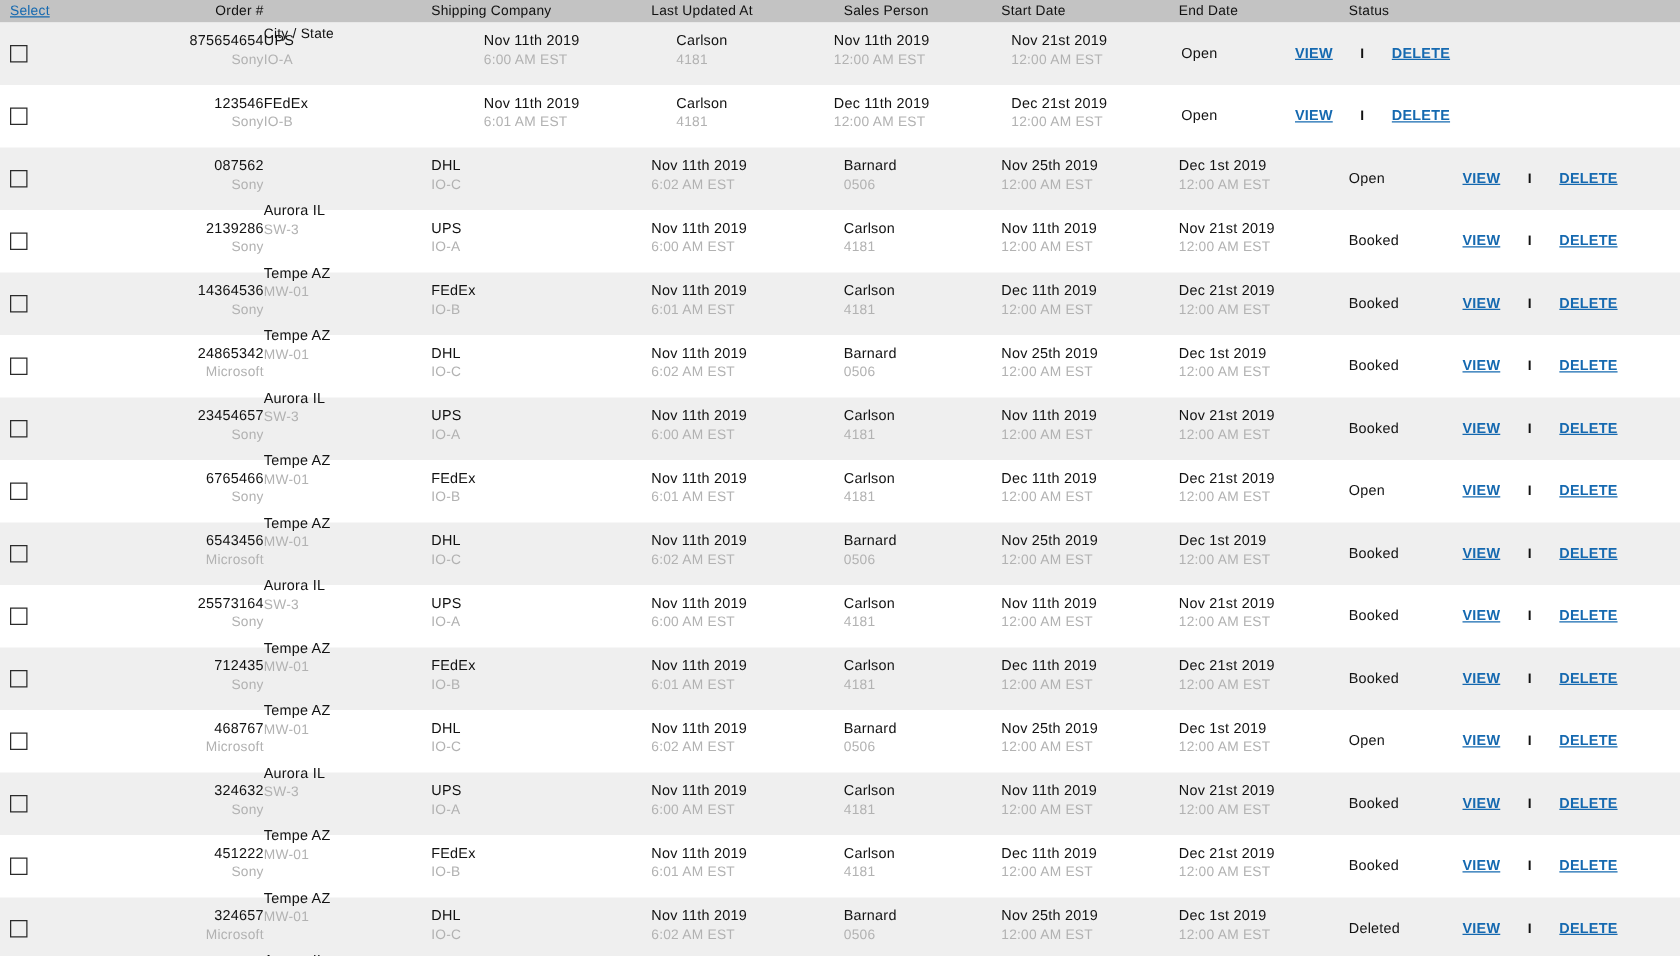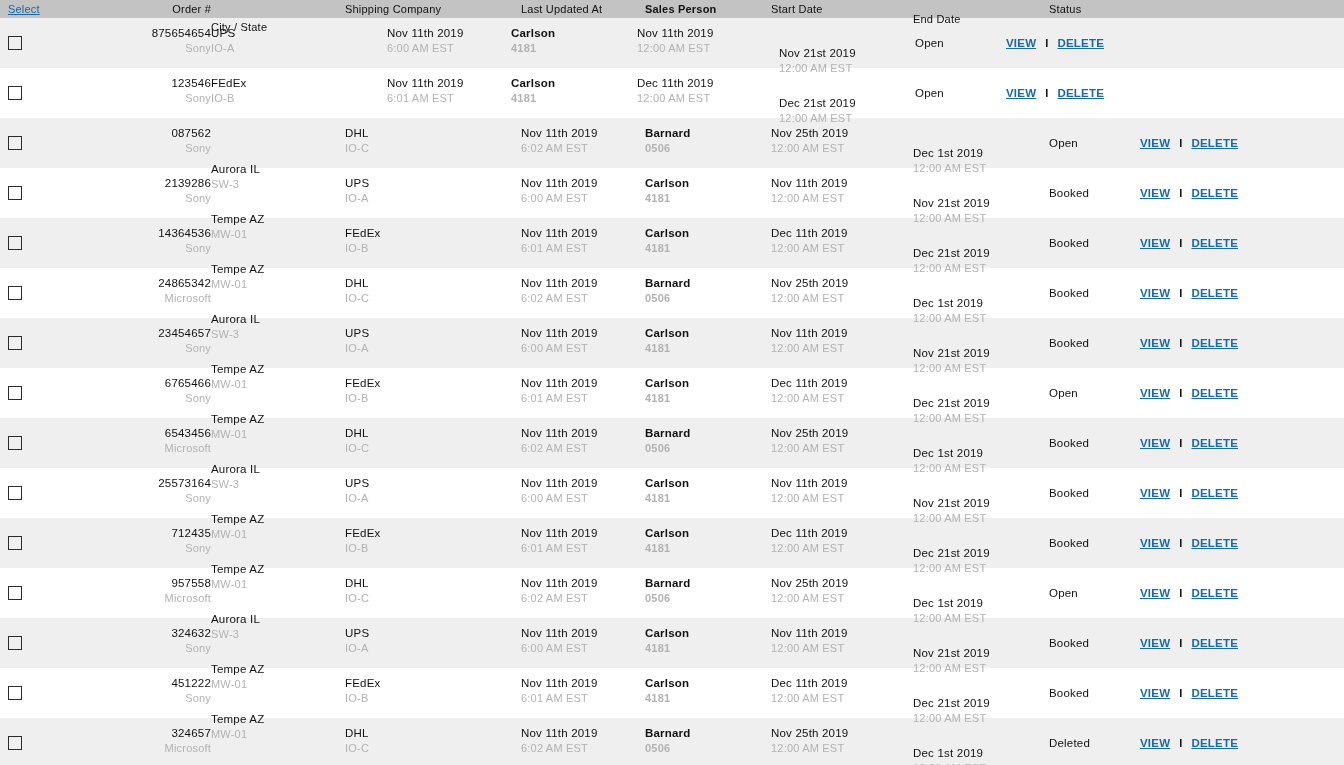--- a/index.html
+++ b/index.html
@@ -17,26 +17,26 @@
   }
   .hcell{white-space:nowrap;}
   .select-link{
     color:#1569b0;text-decoration:underline;cursor:pointer;font-size:11px;
   }
   
   .c-select {width:93px; padding-left:8px; box-sizing:border-box; flex:0 0 auto;}
   .c-order  {width:118px; flex:0 0 auto;text-align:right;}
   .c-city   {width:134px; flex:0 0 auto;margin-top:36px;}
   .c-ship   {width:176px; flex:0 0 auto;}
-  .c-upd    {width:124px; flex:0 0 auto;}
-  .c-sales  {width:126px; flex:0 0 auto;font-weight:bold;}
+  .c-upd    {width:154px; flex:0 0 auto;}
+  .c-sales  {width:126px; flex:0 0 auto;}
   .c-start  {width:142px; flex:0 0 auto;}
-  .c-end    {width:136px; flex:0 0 auto;margin-top:20px;}
+  .c-end    {width:136px; flex:0 0 auto;}
   .c-status {width:91px;  flex:0 0 auto;}
-  .c-actions{flex:1 1 auto;}
+  .c-actions{flex:1 1 auto;gap:13px;}
   
   .row{display:flex;height:50px;background:#ffffff;}
   .row.alt{background:#efefef;}
   .cell2{padding-top:8px;box-sizing:border-box;}
   .main{
     font-size:11.5px;line-height:15px;color:#121212;white-space:nowrap;
   }
   .sub{
     font-size:11px;line-height:14px;color:#b2b2b2;white-space:nowrap;
   }
@@ -516,21 +516,21 @@
       <a class="action-link">VIEW</a>
       <span class="action-sep">I</span>
       <a class="action-link">DELETE</a>
     </div>
   </div>
       <div class="row">
     <div class="c-select body">
       <span class="checkbox"></span>
     </div>
     <div class="c-order cell2">
-      <div class="main">957558</div>
+      <div class="main">468767</div>
       <div class="sub">Microsoft</div>
     </div>
     <div class="c-city cell2">
       <div class="main">Aurora IL</div>
       <div class="sub">SW-3</div>
     </div>
     <div class="c-ship cell2">
       <div class="main">DHL</div>
       <div class="sub">IO-C</div>
     </div>

